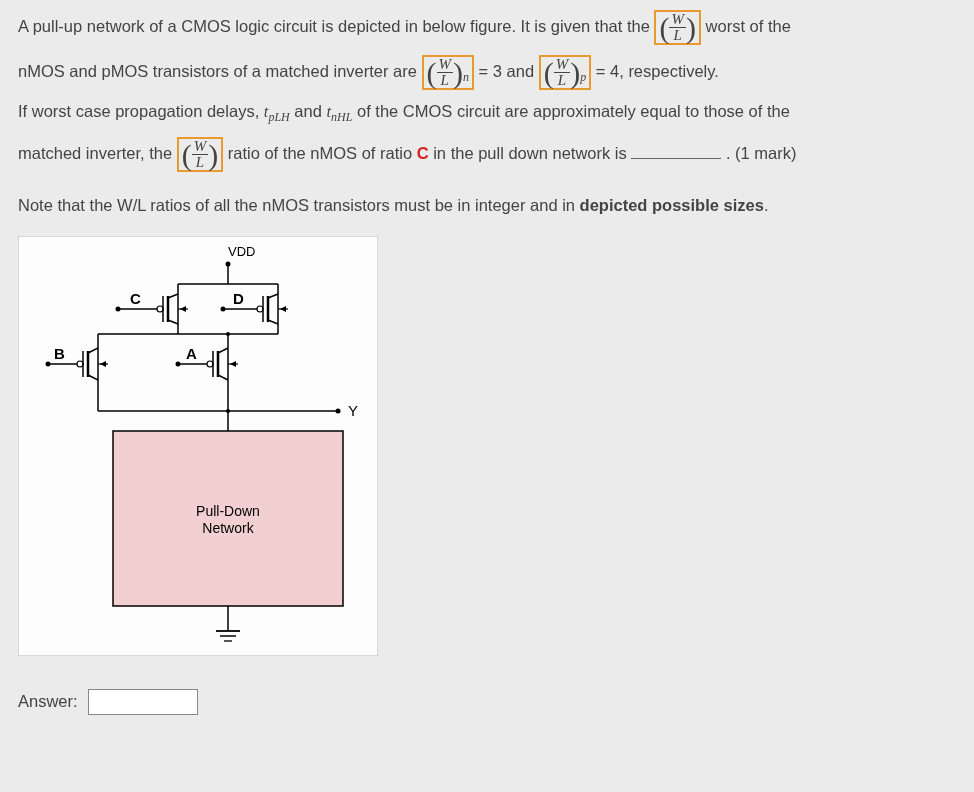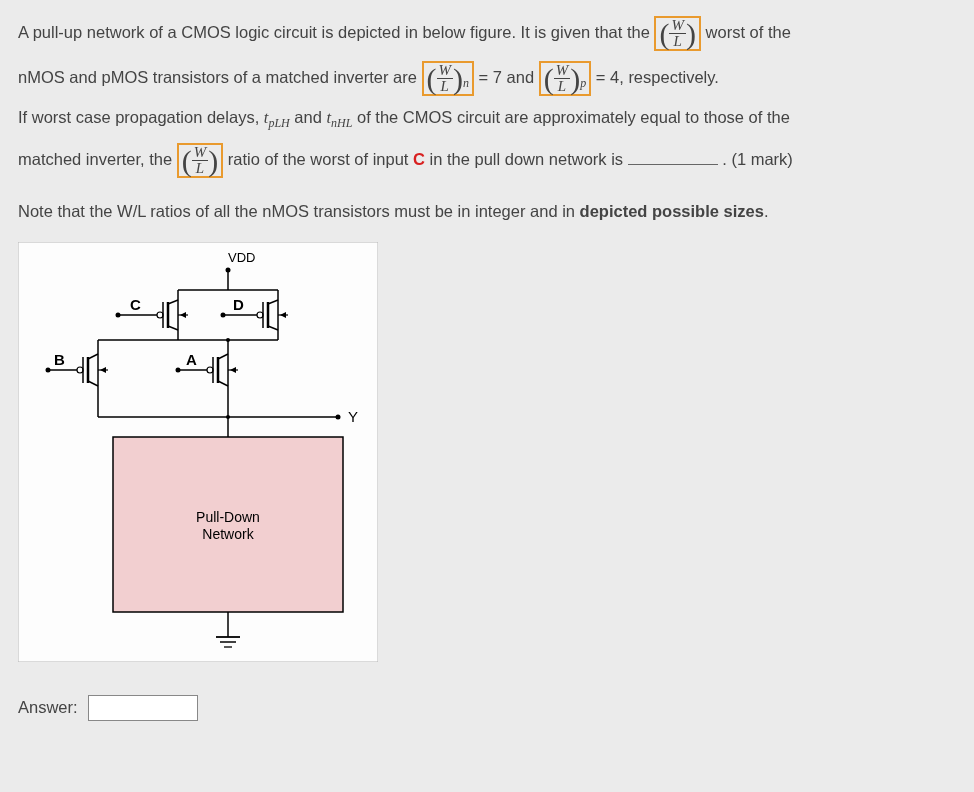--- a/index.html
+++ b/index.html
@@ -11,21 +11,20 @@
       font-family: Arial, sans-serif;
       background: #ebebeb;
       width: 974px;
       padding: 10px 18px;
       color: #444;
       font-size: 16.5px;
       line-height: 1.45;
     }
     .paragraph {
       margin-bottom: 10px;
-      margin-top: 6px;
     }
     .formula-box {
       display: inline-block;
       border: 2px solid #e99a2e;
       padding: 0px 3px;
       vertical-align: middle;
       line-height: 1.1;
     }
     .frac {
       display: inline-flex;
@@ -107,21 +106,21 @@
 </div>
 
 <div class="paragraph">
   <span>nMOS and pMOS transistors of a matched inverter are </span>
   <span class="formula-box">
     <span class="paren">(</span><span class="frac">
         <span class="num">W</span>
         <span class="den">L</span>
       </span><span class="paren">)</span><span class="sub">n</span>
   </span>
-  <span> = 7  and  </span>
+  <span> = 3  and  </span>
   <span class="formula-box">
     <span class="paren">(</span><span class="frac">
         <span class="num">W</span>
         <span class="den">L</span>
       </span><span class="paren">)</span><span class="sub">p</span>
   </span>
   <span> = 4, respectively.</span>
 </div>
 
 <div class="paragraph">
@@ -133,21 +132,21 @@
 </div>
 
 <div class="paragraph" style="margin-bottom:22px;">
   <span>matched inverter, the </span>
   <span class="formula-box">
     <span class="paren">(</span><span class="frac">
         <span class="num">W</span>
         <span class="den">L</span>
       </span><span class="paren">)</span>
   </span>
-  <span> ratio of the worst of input </span>
+  <span> ratio of the nMOS of ratio </span>
   <span class="red">C</span>
   <span> in the pull down network is </span>
   <span class="blank"></span>
   <span> . (1 mark)</span>
 </div>
 
 <div class="paragraph" style="margin-bottom:18px;">
   <span>Note that the W/L ratios of all the nMOS transistors must be in integer and in </span><span class="bold">depicted possible sizes</span><span>.</span>
 </div>
 

